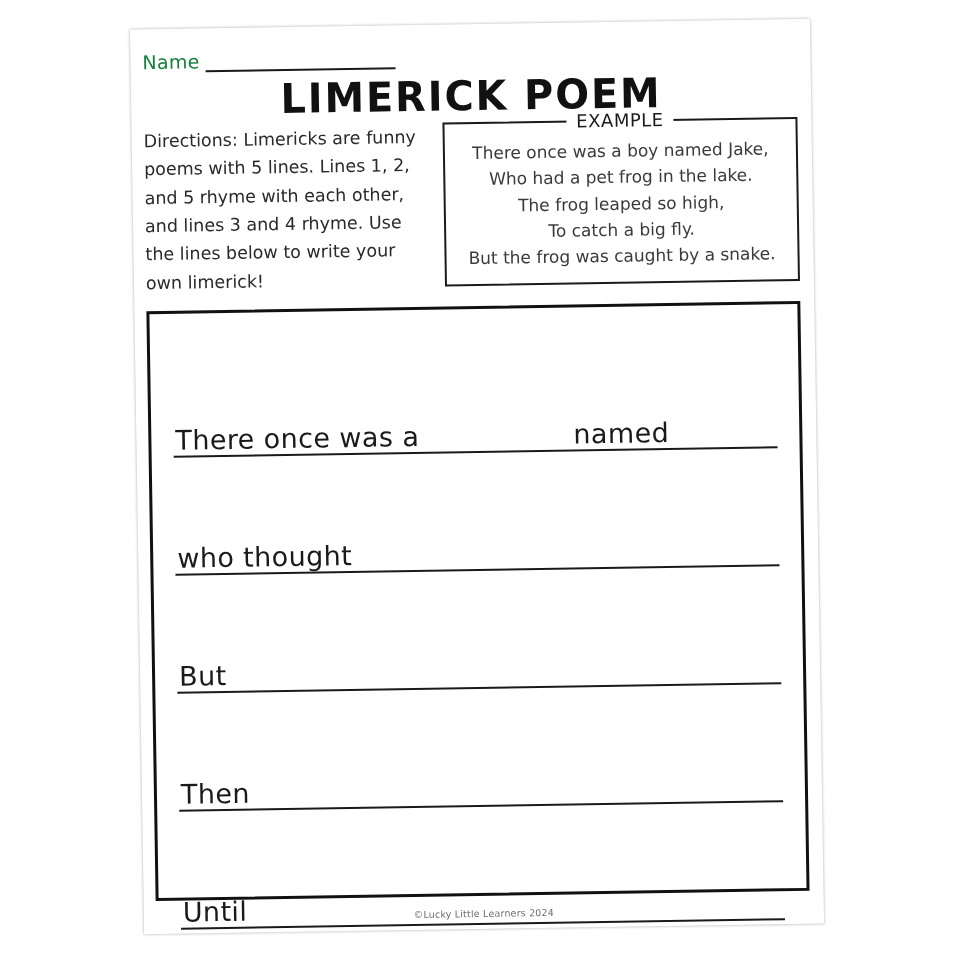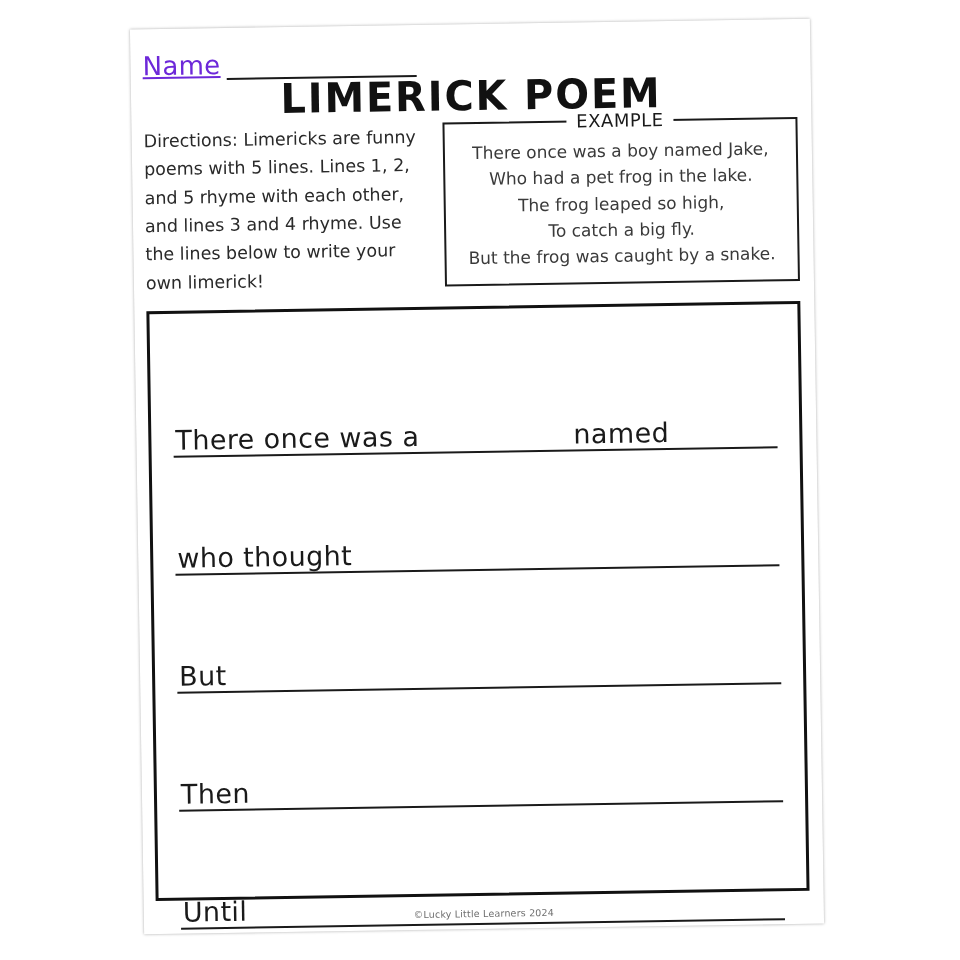--- a/index.html
+++ b/index.html
@@ -38,24 +38,23 @@
   .name-row {
     position: absolute;
     left: 12px;
     top: 22px;
     display: flex;
     align-items: flex-end;
     gap: 6px;
   }
   .name-label {
     font-family: "DejaVu Sans", sans-serif;
-    font-size: 26px;
-    color: #6d28d9;
+    font-size: 19px;
+    color: #15803d;
     letter-spacing: 0.3px;
-    text-decoration: underline;
   }
   .name-blank {
     width: 190px;
     border-bottom: 2px solid #1a1a1a;
     height: 20px;
   }
 
   
   .title {
     position: absolute;

